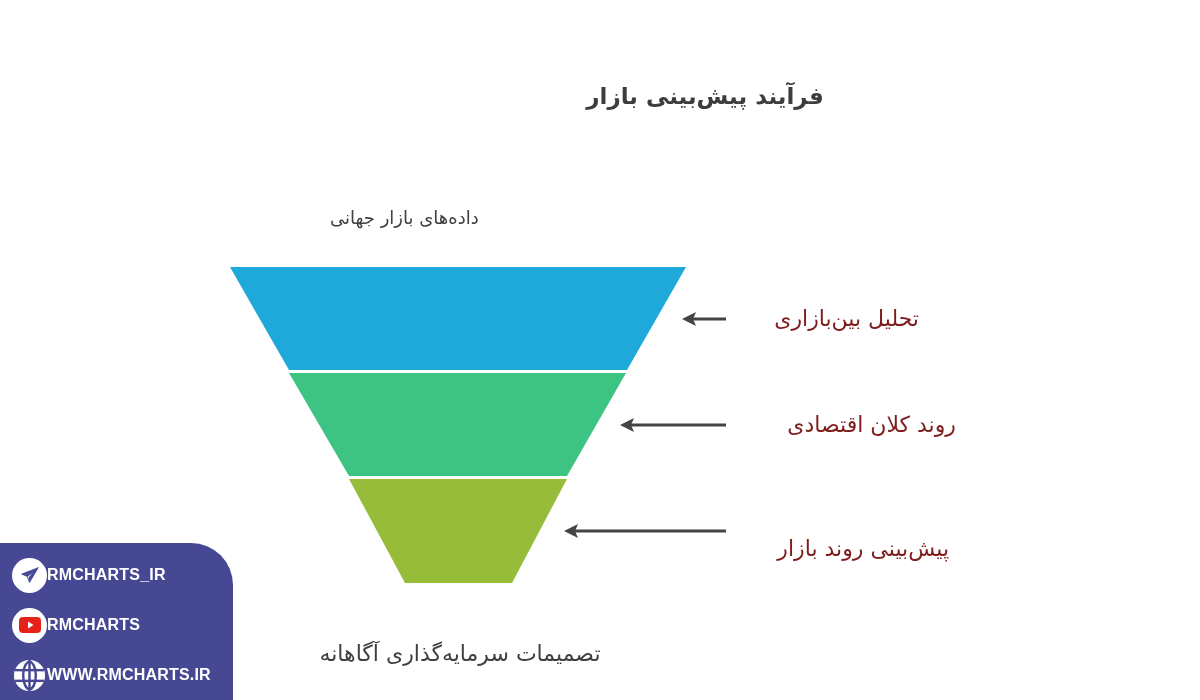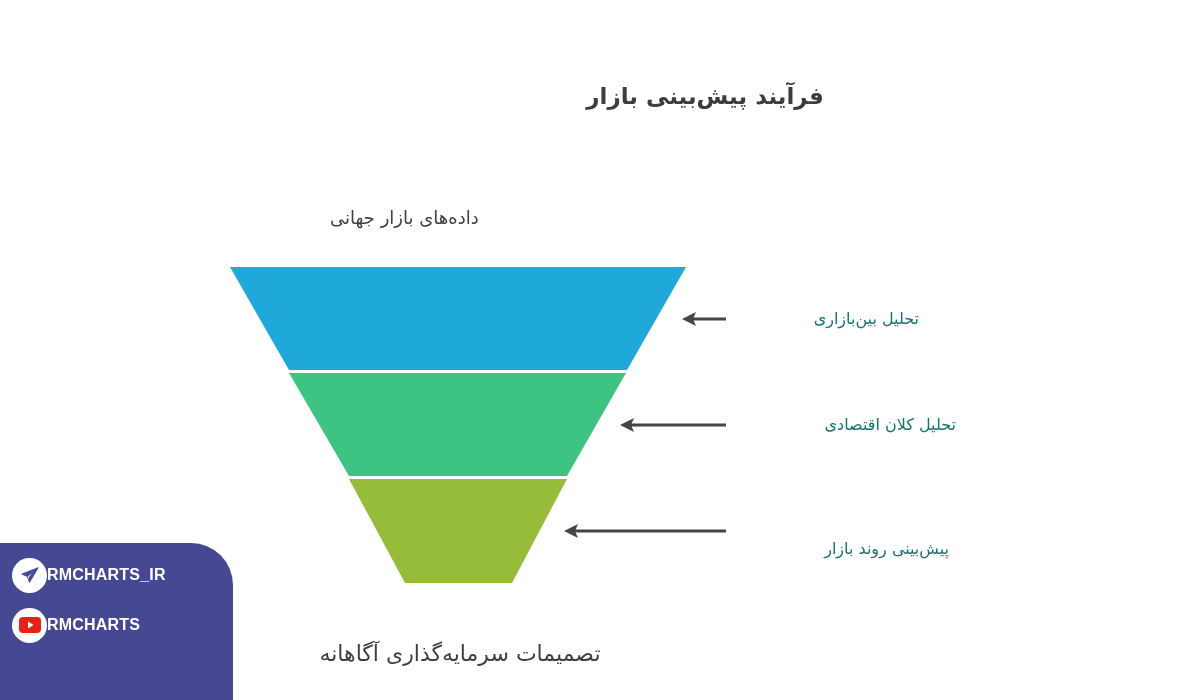--- a/index.html
+++ b/index.html
@@ -54,22 +54,22 @@
       position: absolute;
       left: 0;
       top: 0;
       width: 1200px;
       height: 700px;
     }
     .layer-label {
       position: absolute;
       direction: rtl;
       text-align: right;
-      font-size: 16px;
-      color: #0f766e;
+      font-size: 22px;
+      color: #7f1d1d;
       line-height: 34px;
       white-space: nowrap;
     }
     .social-panel {
       position: absolute;
       left: 0;
       top: 543px;
       width: 233px;
       height: 160px;
       background: #464894;
@@ -128,21 +128,21 @@
     <line x1="726" y1="425" x2="630" y2="425" stroke="#444444" stroke-width="3"></line>
     <path d="M620,425 L634,418 L631,425 L634,432 Z" fill="#444444"></path>
   </g>
   <g>
     <line x1="726" y1="531" x2="574" y2="531" stroke="#444444" stroke-width="3"></line>
     <path d="M564,531 L578,524 L575,531 L578,538 Z" fill="#444444"></path>
   </g>
 </svg>
 
 <div class="layer-label" style="top:302px; right:281px;">تحلیل بین‌بازاری</div>
-<div class="layer-label" style="top:408px; right:244px;">تحلیل کلان اقتصادی</div>
+<div class="layer-label" style="top:408px; right:244px;">روند کلان اقتصادی</div>
 <div class="layer-label" style="top:532px; right:251px;">پیش‌بینی روند بازار</div>
 
 <div class="funnel-bottom-label">تصمیمات سرمایه‌گذاری آگاهانه</div>
 
 <div class="social-panel">
   <div class="social-row" style="top:14px;">
     <span class="social-icon">
       <svg width="22" height="22" viewBox="0 0 24 24">
         <path d="M21 4 L3 11 L9 13.5 L11.5 20 L21 4 Z M9 13.5 L18 7 L11 14.5 L11.5 20" fill="#464894" stroke="#464894" stroke-width="1" stroke-linejoin="round"></path>
       </svg>
@@ -151,13 +151,25 @@
   </div>
   <div class="social-row" style="top:64px;text-align:right;">
     <span class="social-icon">
       <svg width="24" height="18" viewBox="0 0 24 18">
         <rect x="1" y="1" width="22" height="16" rx="4" fill="#E62117"></rect>
         <path d="M10 5.5 L15.5 9 L10 12.5 Z" fill="#ffffff"></path>
       </svg>
     </span>
     <span class="social-text">RMCHARTS</span>
   </div>
+  <div class="social-row" style="top:114px;">
+    <span class="social-icon globe">
+      <svg width="35" height="35" viewBox="0 0 36 36">
+        <circle cx="18" cy="18" r="16" fill="#ffffff"></circle>
+        <ellipse cx="18" cy="18" rx="6.5" ry="14" fill="none" stroke="#464894" stroke-width="2.5"></ellipse>
+        <line x1="3" y1="12.5" x2="33" y2="12.5" stroke="#464894" stroke-width="2.5"></line>
+        <line x1="3" y1="23.5" x2="33" y2="23.5" stroke="#464894" stroke-width="2.5"></line>
+        <line x1="18" y1="2" x2="18" y2="34" stroke="#464894" stroke-width="2.5"></line>
+      </svg>
+    </span>
+    <span class="social-text">WWW.RMCHARTS.IR</span>
+  </div>
 </div>
 
 </body></html>

